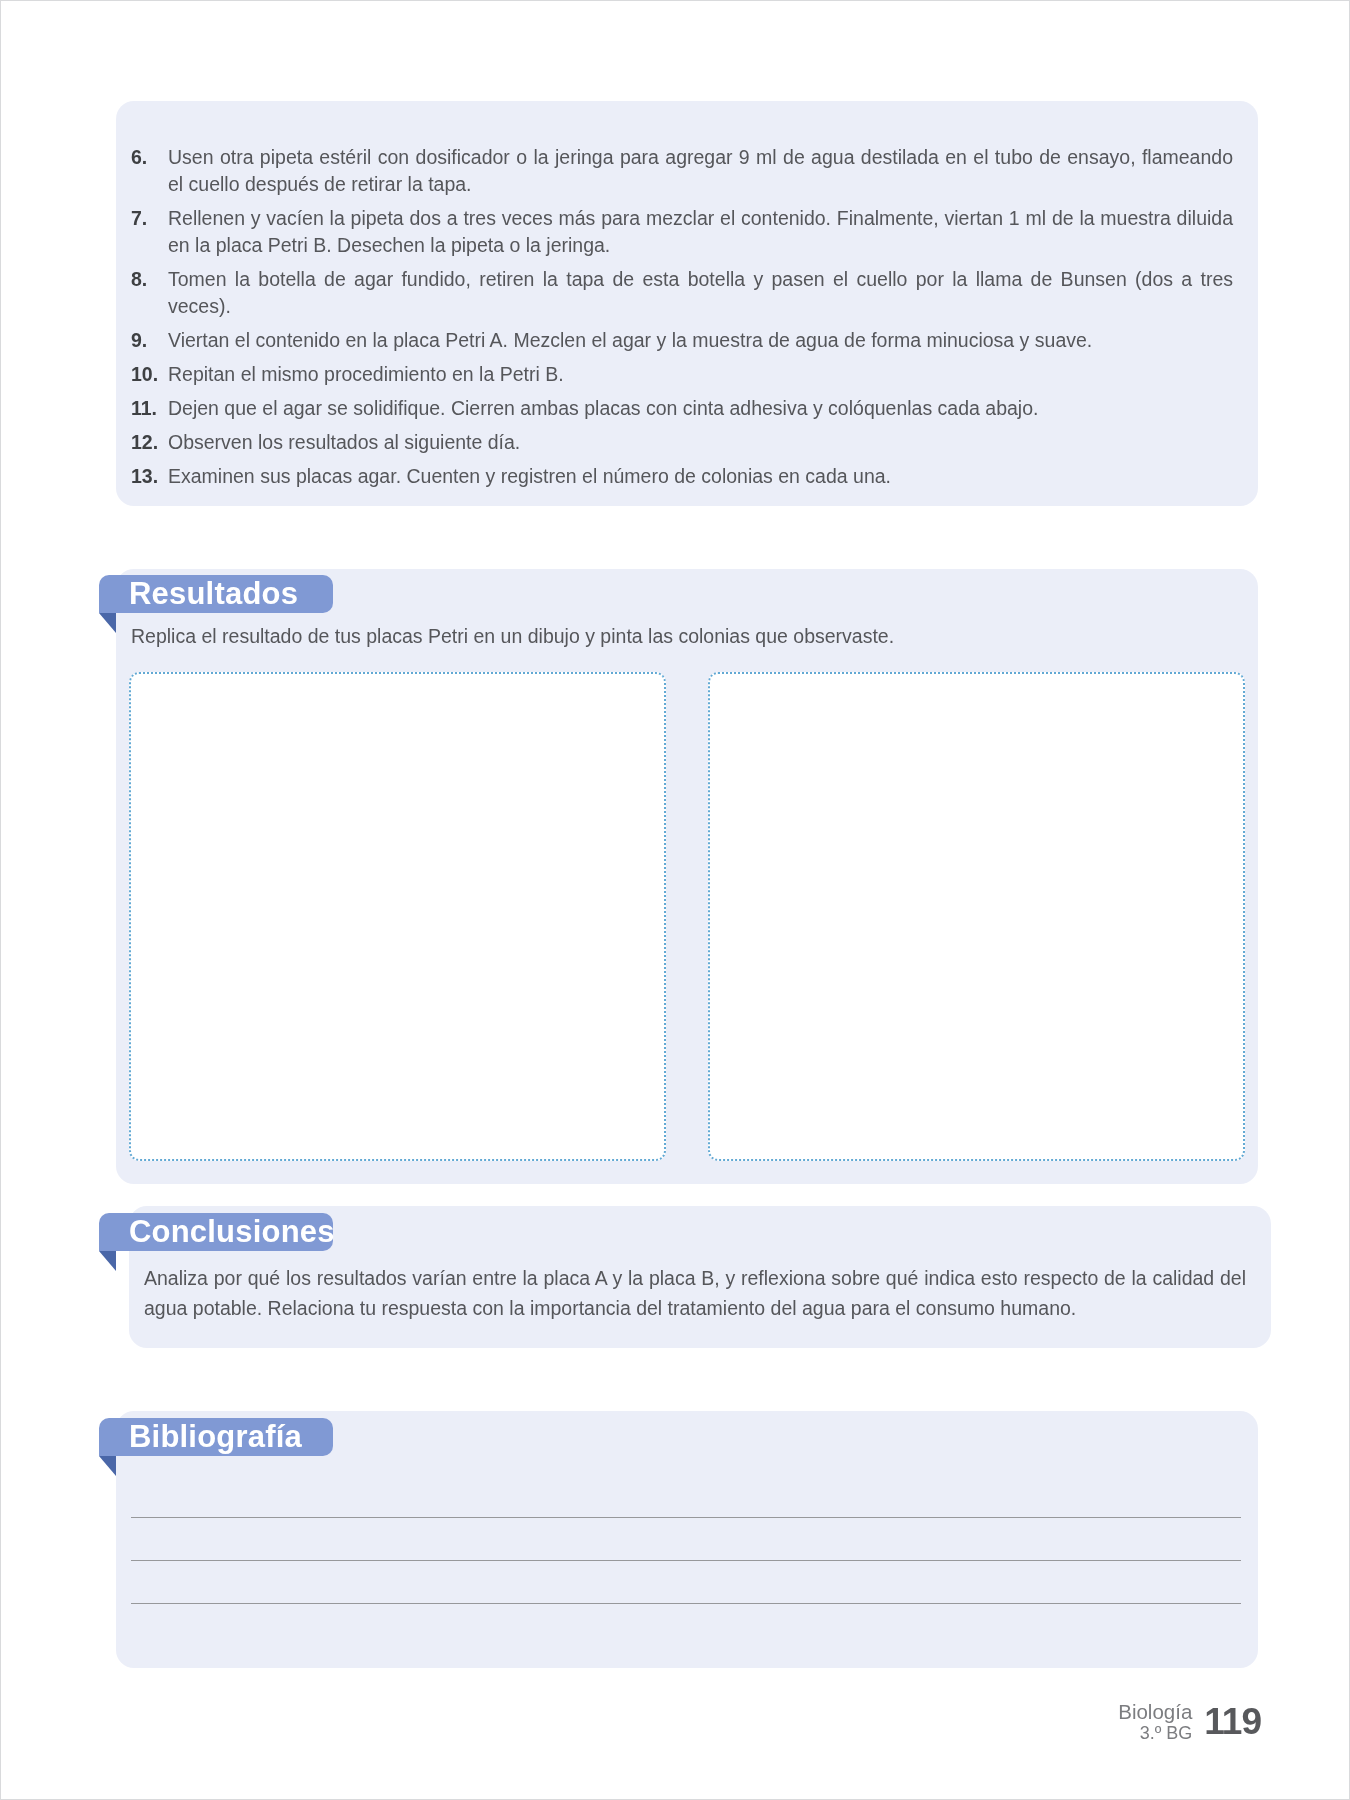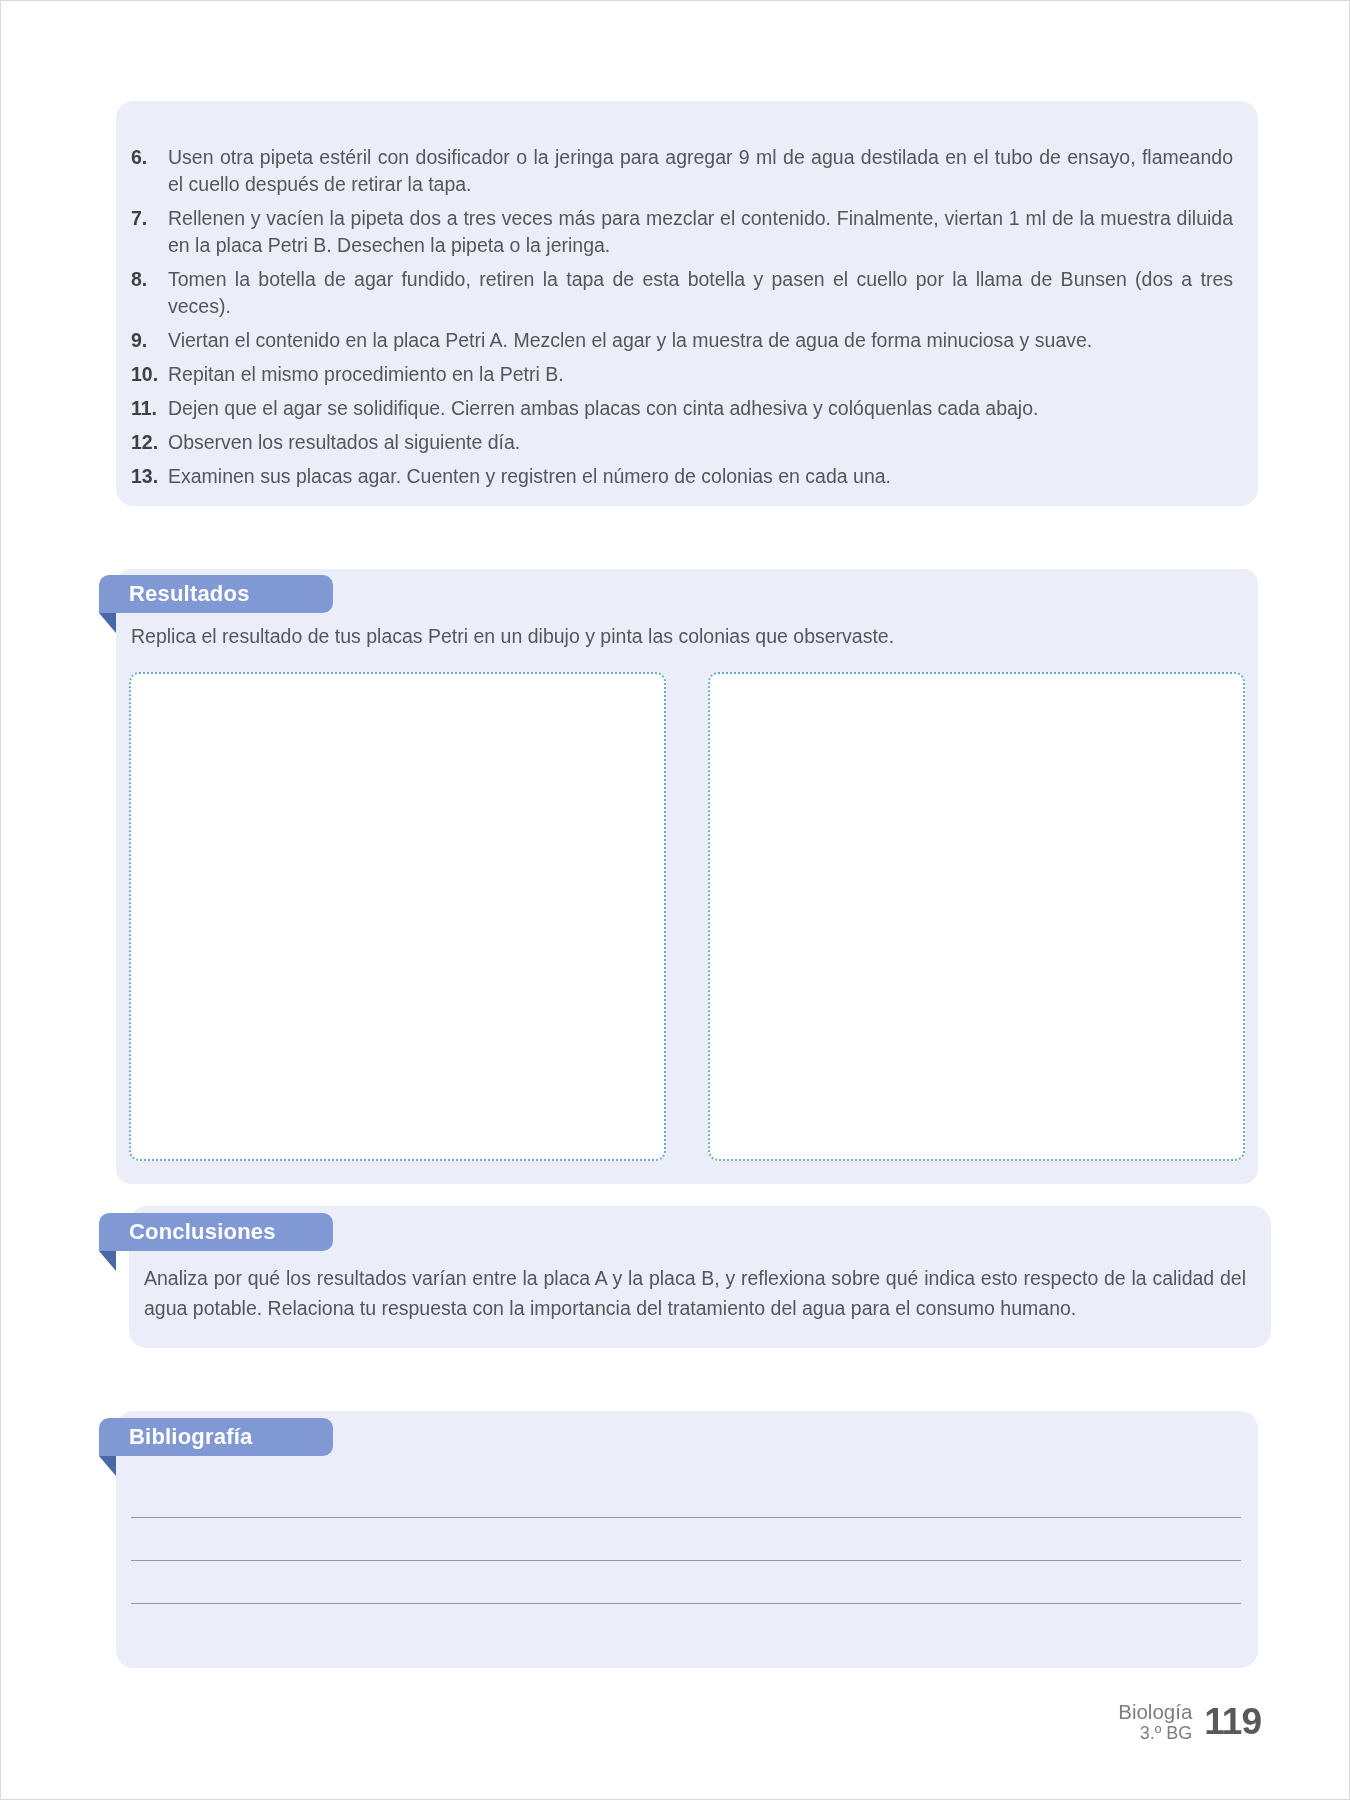--- a/index.html
+++ b/index.html
@@ -23,30 +23,30 @@
   .step { display:grid; grid-template-columns:37px 1fr; margin-bottom:7px; }
   .step-num { font-weight:bold; color:#3e4043; }
   .step-text { text-align:justify; color:#55565a; }
   
   .badge {
     position:absolute; width:234px; height:38px; z-index:2;
     background:#8099d4; border-radius:10px 10px 10px 0;
     box-sizing:border-box; padding-left:30px;
   }
   .badge-label {
-    color:#ffffff; font-weight:bold; font-size:22px; line-height:38px;
+    color:#ffffff; font-weight:bold; font-size:31px; line-height:38px;
     letter-spacing:0.2px; display:inline-block;
   }
   .fold {
     position:absolute; left:0; top:38px; width:17px; height:20px;
     background:#4a67a8; clip-path:polygon(0 0,100% 0,100% 100%);
   }
   
   #resultados-badge { left:98px; top:574px; }
-  #resultados-panel { left:115px; top:568px; width:1142px; height:615px; padding:54px 25px 0 15px;border-radius:15px; }
+  #resultados-panel { left:115px; top:568px; width:1142px; height:615px; padding:54px 25px 0 15px; }
   .desc { margin:0; font-size:19.5px; line-height:27px; color:#55565a; }
   #boxes-row { display:flex; gap:42px; margin:22px -12px 0 -2px; height:489px; }
   .draw-box {
     flex:1; background:#ffffff;
     border:2px dotted #62a9d4; border-radius:10px;
   }
   
   #conclusiones-badge { left:98px; top:1212px; }
   #conclusiones-panel { left:128px; top:1205px; width:1142px; height:142px; padding:57px 25px 12px 15px; }
   #conclusiones-panel .desc { line-height:30px; text-align:justify; }

